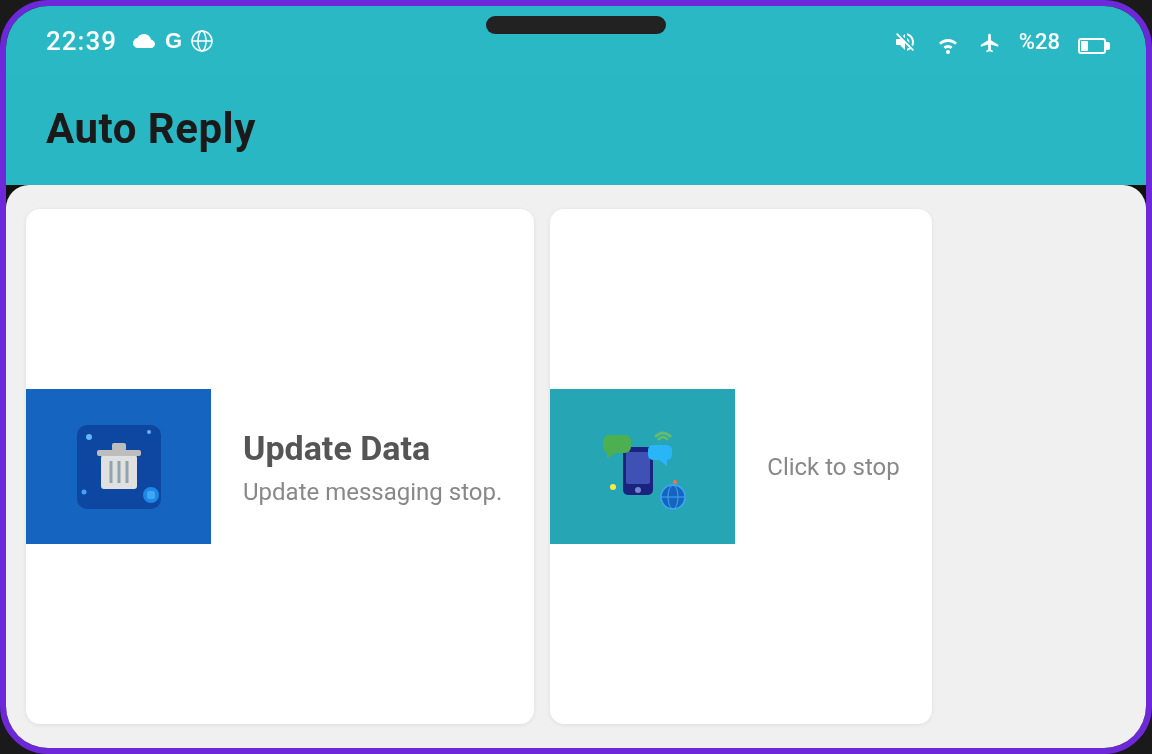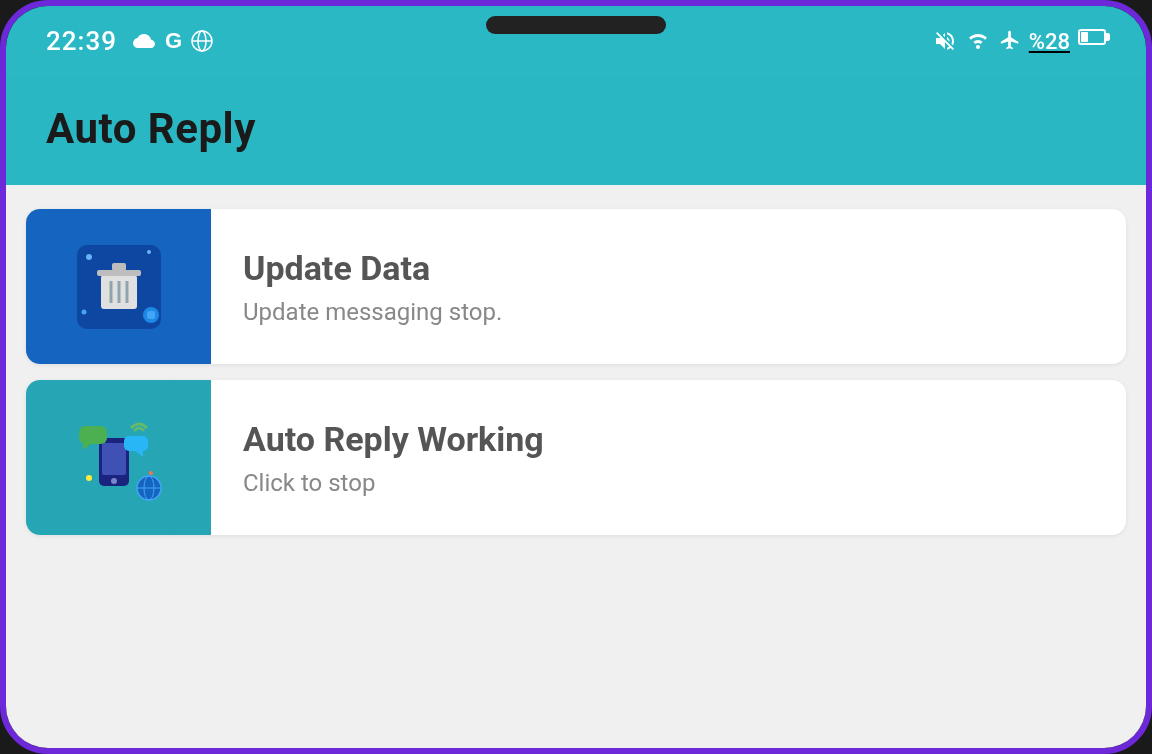--- a/index.html
+++ b/index.html
@@ -61,23 +61,22 @@
     }
 
     .status-icons-left {
       display: flex;
       align-items: center;
       gap: 8px;
     }
 
     .status-right {
       display: flex;
-      align-items: flex-start;
-      gap: 8px;
-      text-decoration: underline;
+      align-items: flex-end;
+      gap: 18px;
     }
 
     .battery-pct {
       color: white;
       font-size: 22px;
       font-weight: 500;
     }
 
     .battery-icon {
       display: inline-block;
@@ -122,23 +121,24 @@
       font-size: 42px;
       font-weight: 700;
       letter-spacing: 0.5px;
     }
 
     .app-content {
       background: #f0f0f0;
       flex: 1;
       padding: 24px 20px;
       display: flex;
-      flex-direction: column;
+      flex-direction: row;
       gap: 16px;
       overflow-y: auto;
+      border-radius: 23px;
     }
 
     .card {
       background: white;
       border-radius: 14px;
       display: flex;
       align-items: center;
       overflow: hidden;
       box-shadow: 0 1px 4px rgba(0,0,0,0.08);
       min-height: 155px;
@@ -299,19 +299,18 @@
             <ellipse cx="80" cy="80" rx="5" ry="12" stroke="#42a5f5" stroke-width="1" fill="none"></ellipse>
             <line x1="68" y1="80" x2="92" y2="80" stroke="#42a5f5" stroke-width="1"></line>
           </svg>
         </div>
 
         <svg style="position:absolute;right:-1px;top:0;" width="40" height="155" viewBox="0 0 40 155">
           <polygon points="0,0 25,77.5 0,155" fill="#26a5b5"></polygon>
         </svg>
       </div>
       <div class="card-text">
-        <div class="card-title">Auto Reply Working</div>
         <div class="card-subtitle">Click to stop</div>
       </div>
     </div>
 
   </div>
 </div>
 
 </body></html>

